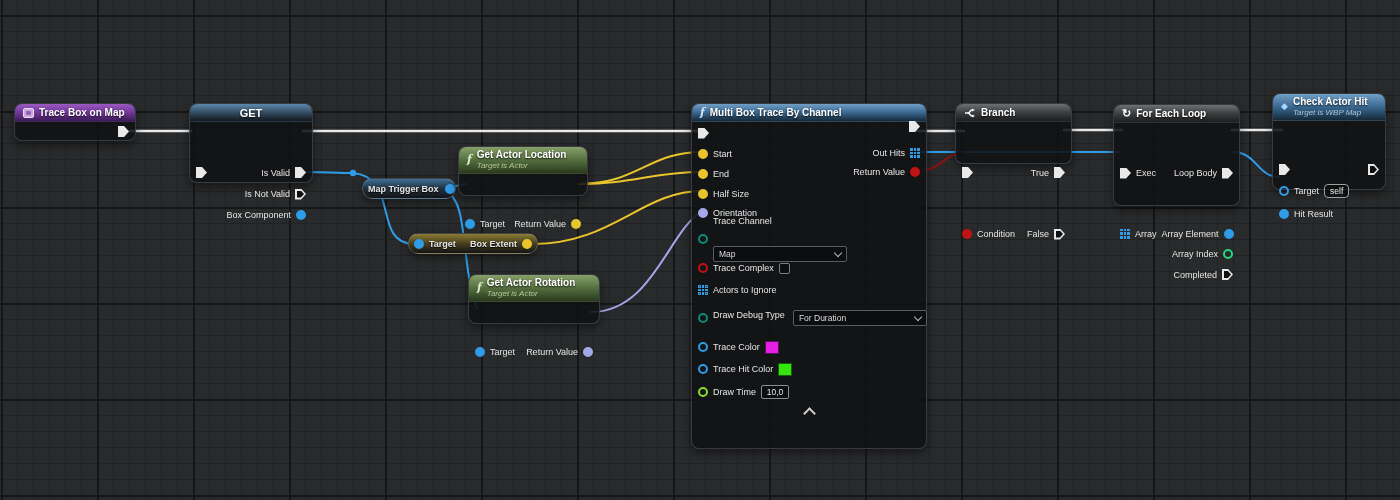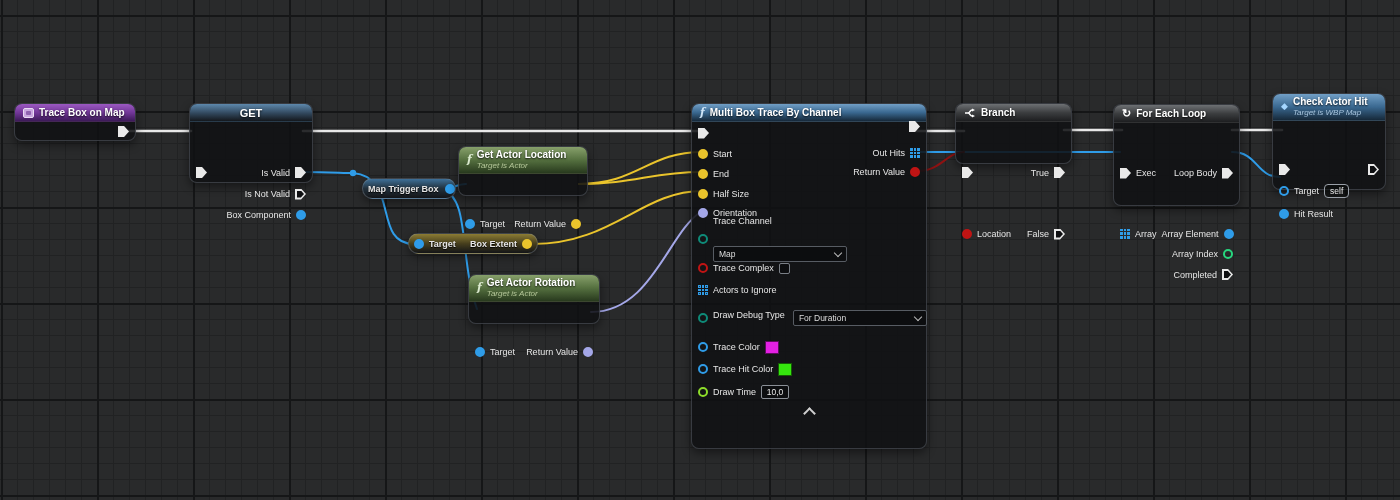--- a/index.html
+++ b/index.html
@@ -330,21 +330,21 @@
     <div class="prow split" style="height:21px">
       <span class="exec"></span>
       <span class="pgroup">
         <span class="plabel">True</span>
         <span class="exec"></span>
       </span>
     </div>
     <div class="prow split" style="height:22px">
       <span class="pgroup">
         <span class="dot filled c-bool"></span>
-        <span class="plabel">Location</span>
+        <span class="plabel">Condition</span>
       </span>
       <span class="pgroup">
         <span class="plabel">False</span>
         <span class="exec hollow"></span>
       </span>
     </div>
   </div>
 
   <div class="node" style="left:1113px;top:104px;width:127px;height:102px">
     <div class="hdr hdr-gray">

